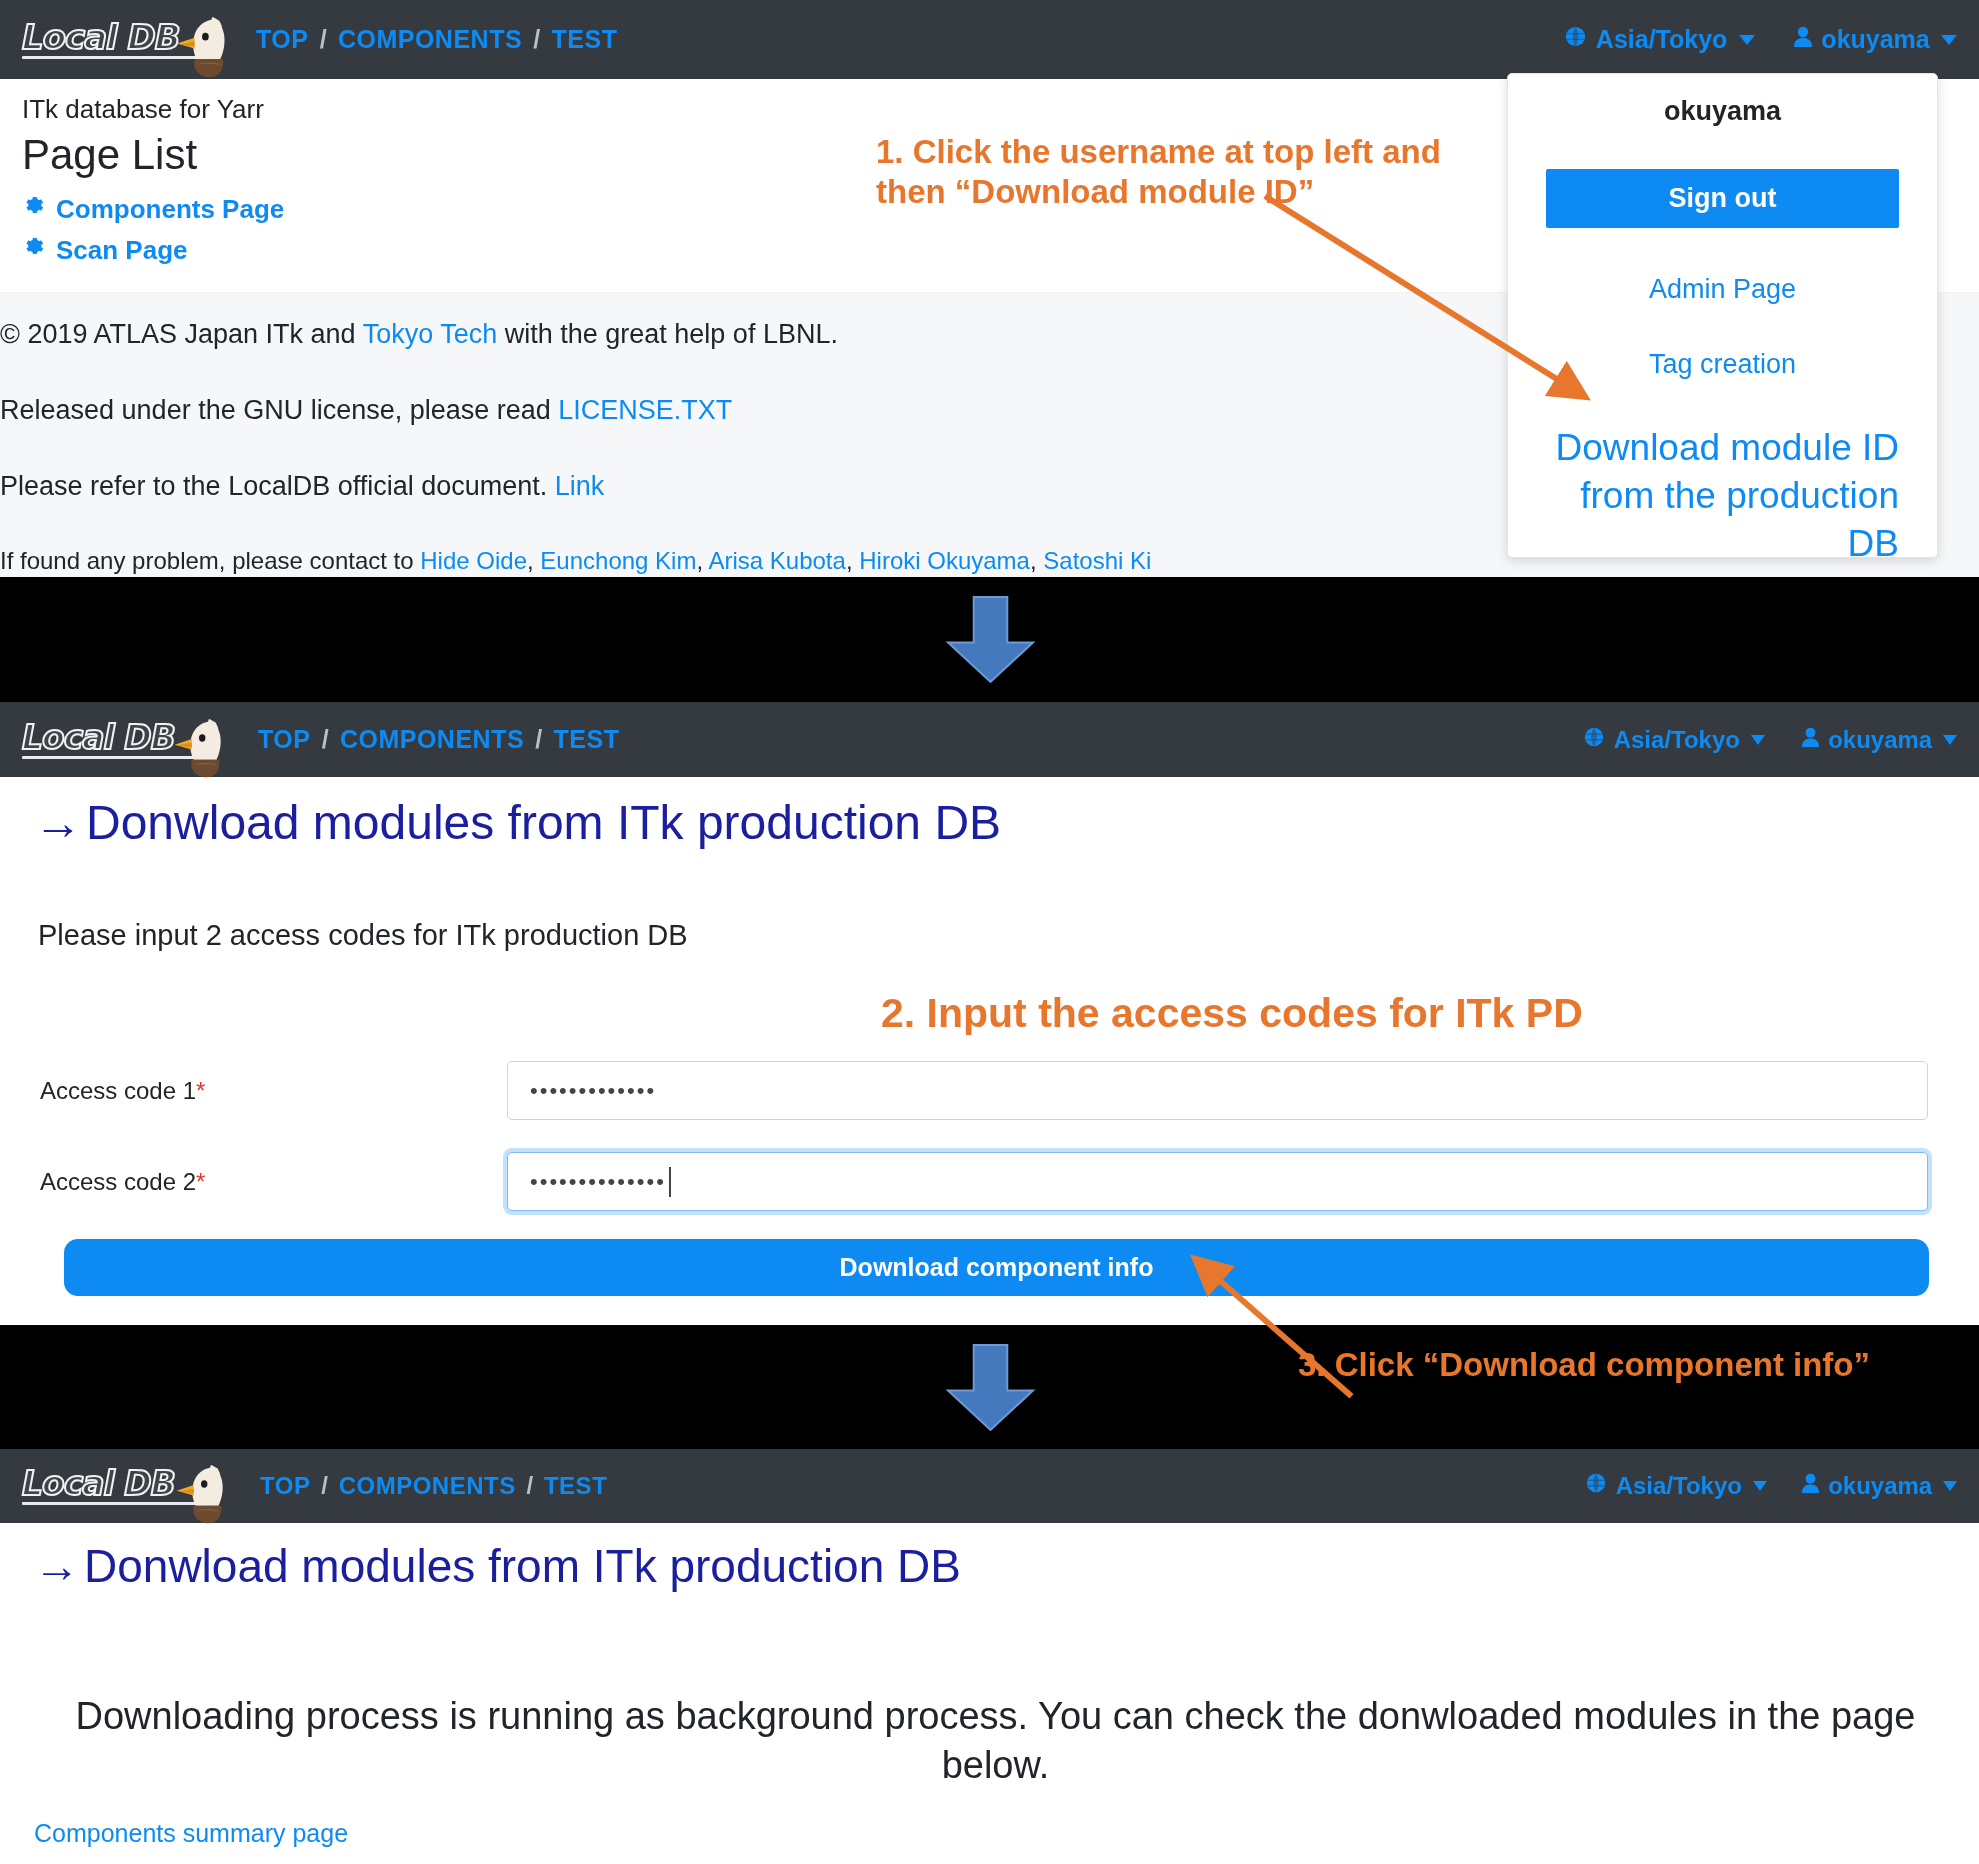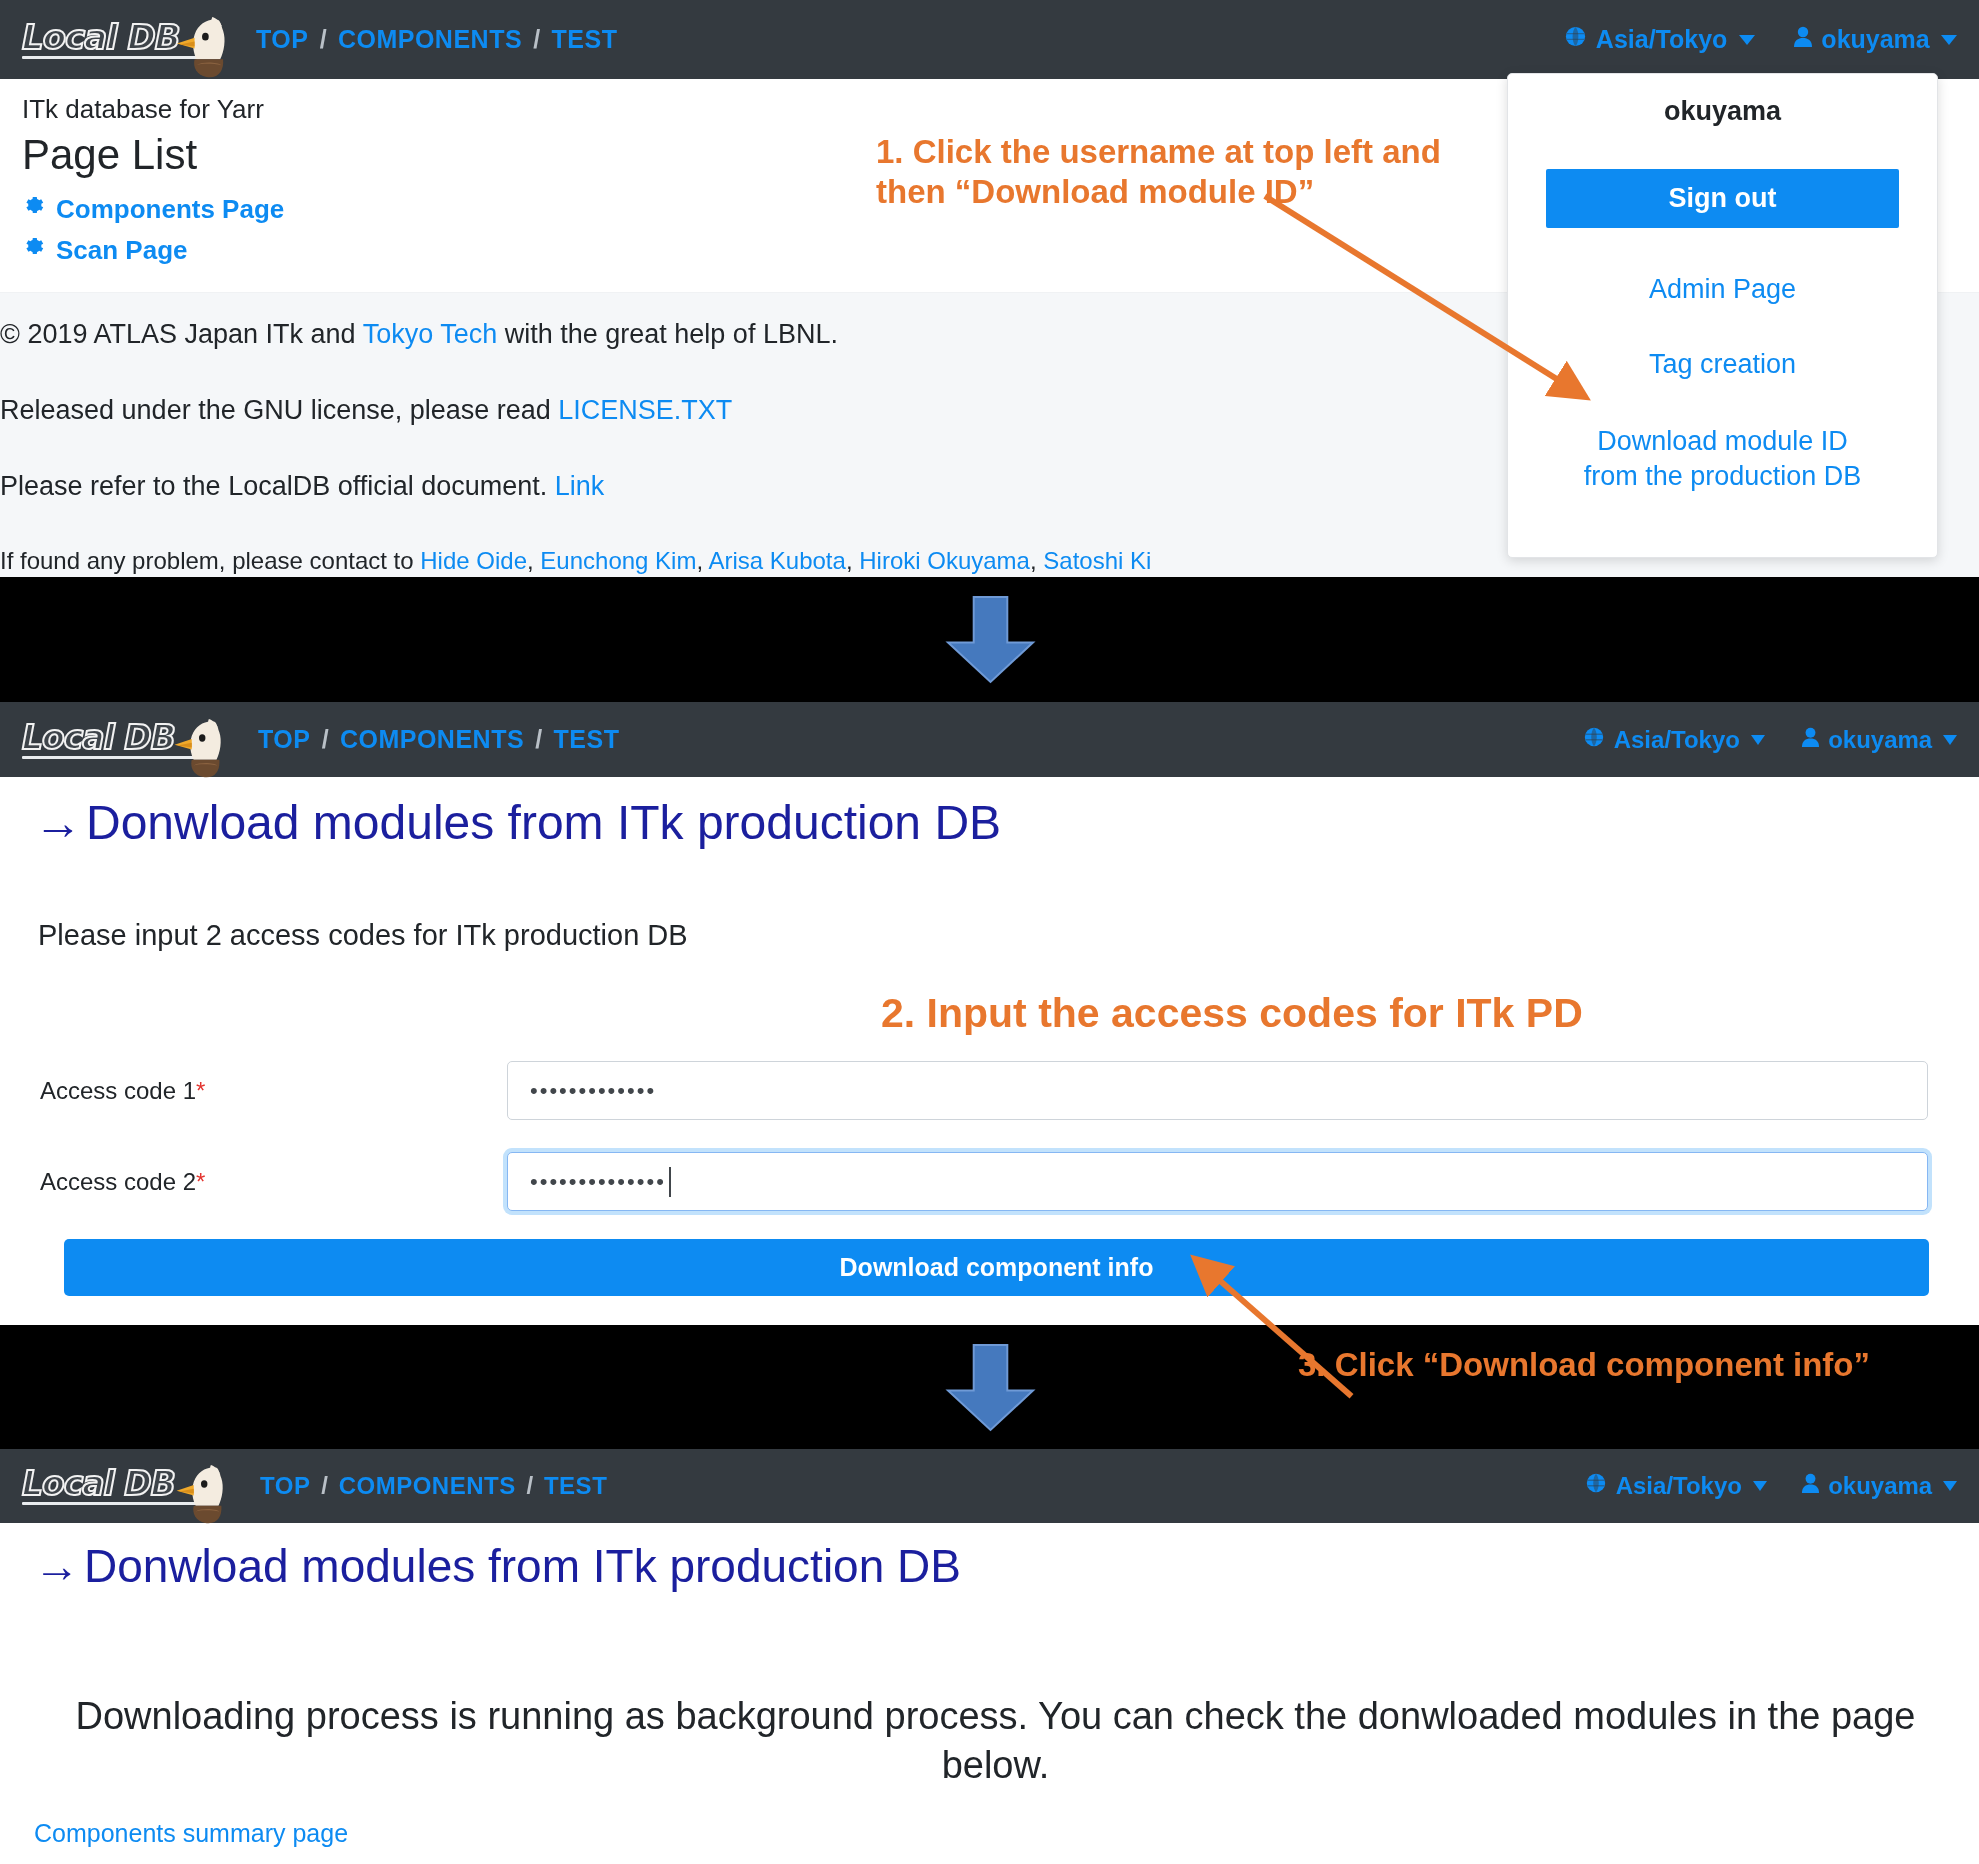--- a/index.html
+++ b/index.html
@@ -88,21 +88,21 @@
   .form-input{
     box-sizing:border-box;background:#fff;border:1px solid #ced4da;border-radius:5px;
     display:flex;align-items:center;color:#41464b;
     font-family:"Liberation Sans", sans-serif;letter-spacing:2px;
   }
   .form-input.focused{
     border:1px solid #86b7f3;box-shadow:0 0 0 4px rgba(13,139,242,.25);
   }
   .caret-bar{display:inline-block;width:2px;background:#41464b;margin-left:3px;}
   .btn-primary{
-    background:#0d8bf2;color:#fff;border:none;border-radius:5px;
+    background:#0d8bf2;color:#fff;border:none;border-radius:14px;
     font-weight:700;cursor:pointer;box-sizing:border-box;
     font-family:"Liberation Sans", sans-serif;text-align:center;
   }
 
   
   .p3-msg{color:#212529;text-align:center;}
   .p3-link{color:#0d8bf2;text-decoration:none;cursor:pointer;}
 
   
   .anno{
@@ -202,21 +202,21 @@
       <p style="font-size:24px;">
         <span>If found any problem, please contact to </span><span id="contact-list"><a>Hide Oide</a><span>, </span><a>Eunchong Kim</a><span>, </span><a>Arisa Kubota</a><span>, </span><a>Hiroki Okuyama</a><span>, </span><a>Satoshi Ki</a></span>
       </p>
     </div>
 
     <div class="dropdown" style="left:1507px;top:73px;width:431px;height:485px;padding:22px 38px 0 38px;">
       <div class="dd-user" style="font-size:27px;margin-bottom:42px;">okuyama</div>
       <button class="dd-signout" style="font-size:27px;padding:14px 0;margin-bottom:46px;">Sign out</button>
       <a class="dd-link" style="font-size:27px;margin-bottom:44px;">Admin Page</a>
       <a class="dd-link" style="font-size:27px;margin-bottom:44px;">Tag creation</a>
-      <a class="dd-link" style="font-size:27px;line-height:1.3;">
+      <a class="dd-link" style="font-size:37px;line-height:1.3;text-align:right;">
         <span>Download module ID</span><br>
         <span>from the production DB</span>
       </a>
     </div>
   </div>
 
   <div class="band" style="top:577px;height:125px;">
     <svg class="arrow-wrap" width="99" height="89" viewBox="0 0 100 90" style="left:941px;top:18px;">
       <path d="M33 2 H67 V48 H93 L50 88 L7 48 H33 Z" fill="#4579be" stroke="#6f9ad6" stroke-width="2"></path>
     </svg>

